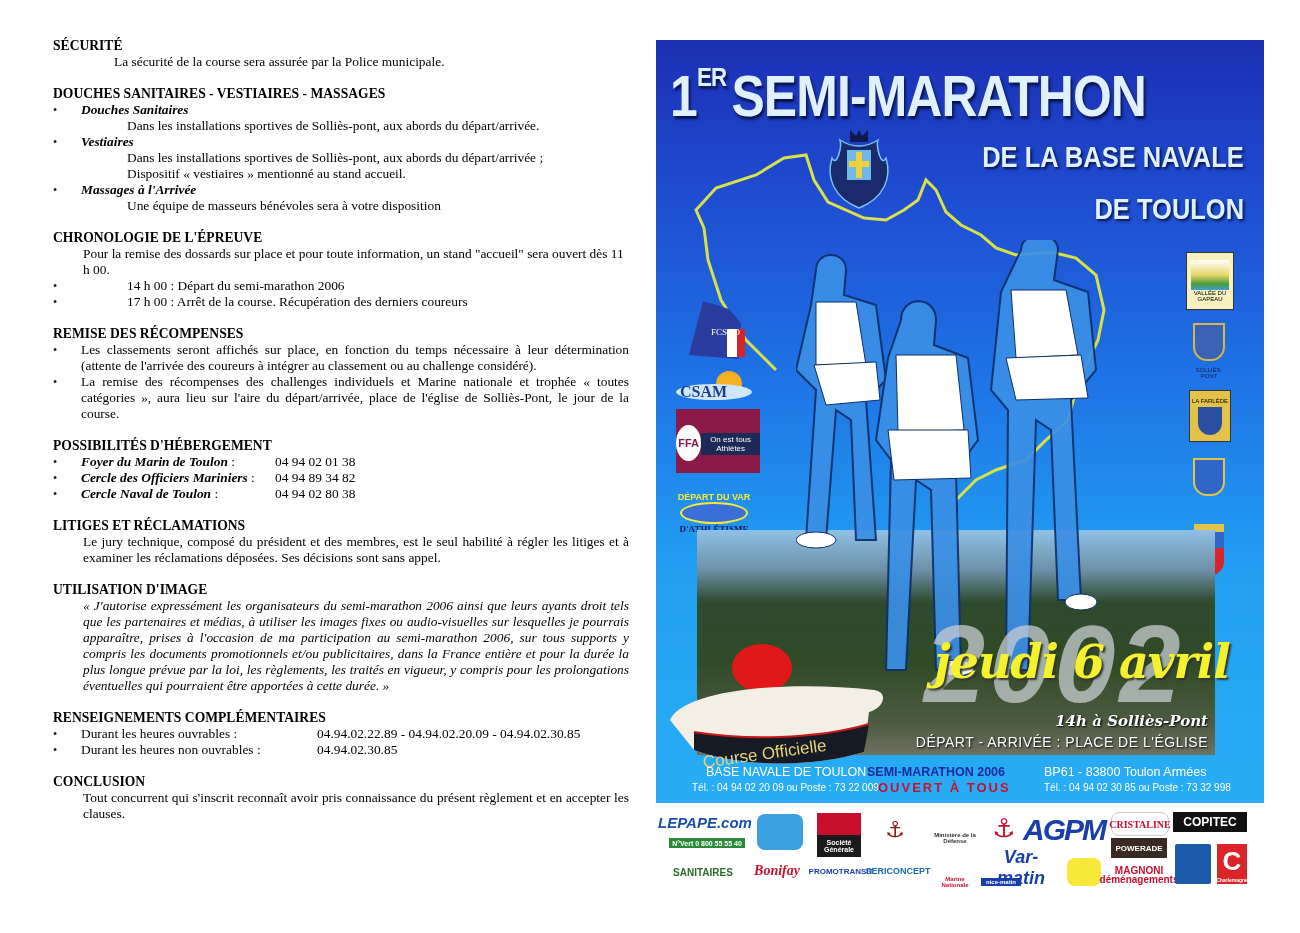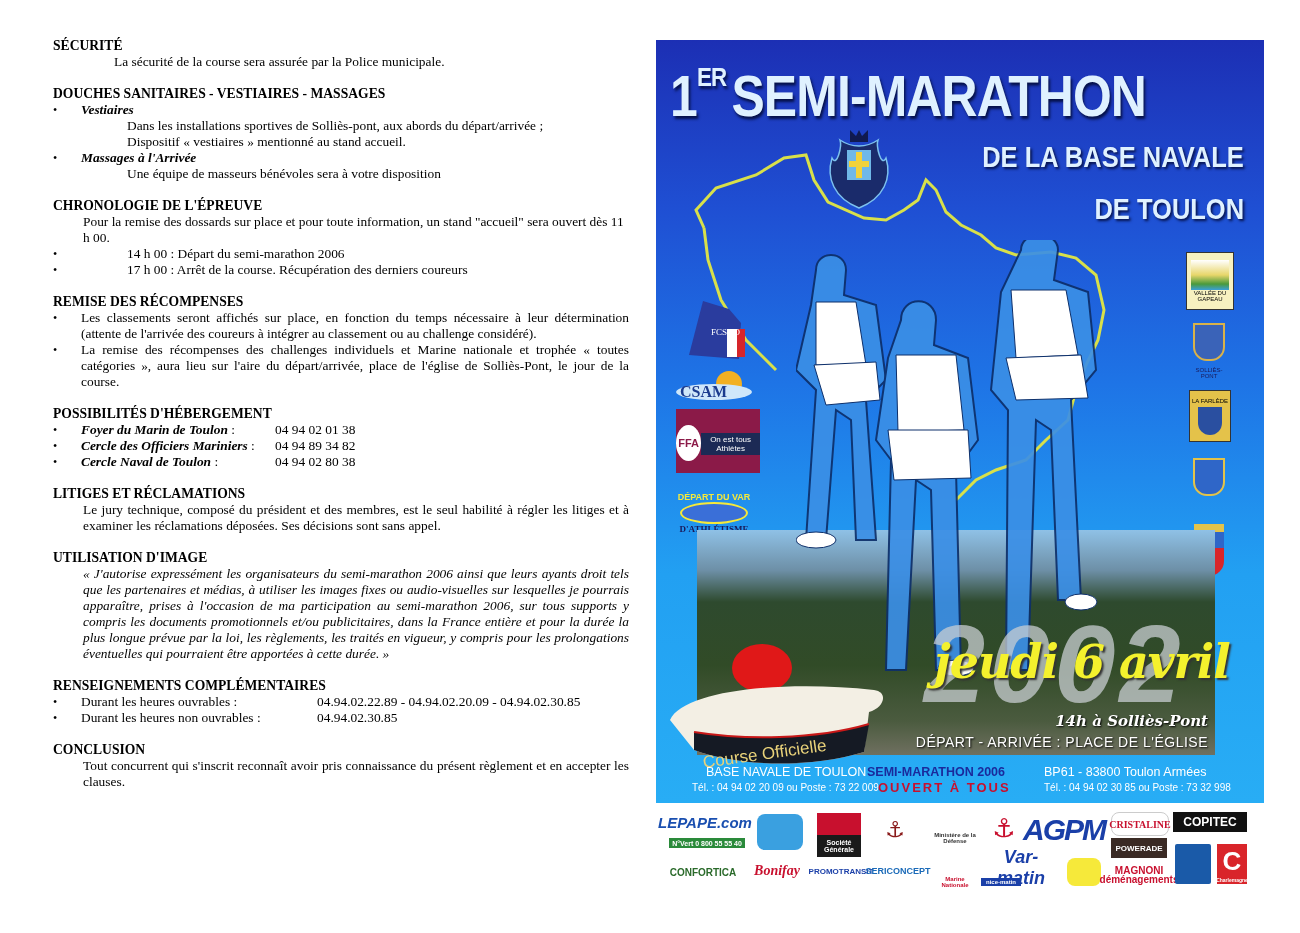--- a/index.html
+++ b/index.html
@@ -67,20 +67,24 @@
 
   <div class="sec">
     <h2>SÉCURITÉ</h2>
     <div class="indent1">La sécurité de la course sera assurée par la Police municipale.</div>
   </div>
 
   <div class="sec">
     <h2>DOUCHES  SANITAIRES  - VESTIAIRES  - MASSAGES</h2>
     <ul>
       <li>
+        <span class="it">Douches  Sanitaires</span>
+        <span class="sub">Dans les installations sportives de Solliès-pont, aux abords du départ/arrivée.</span>
+      </li>
+      <li>
         <span class="it">Vestiaires</span>
         <span class="sub">Dans les installations sportives de Solliès-pont, aux abords du départ/arrivée ;</span>
         <span class="sub">Dispositif « vestiaires » mentionné au stand accueil.</span>
       </li>
       <li>
         <span class="it">Massages à l'Arrivée</span>
         <span class="sub">Une équipe de masseurs bénévoles sera à votre disposition</span>
       </li>
     </ul>
   </div>
@@ -278,21 +282,21 @@
   <div class="sp" style="left:152px; top:5px; width:44px; height:44px; background:#c8102e; color:#fff; font-size:7px; flex-direction:column;">
     <div style="background:#1a1a1a;width:100%;height:50%;display:flex;align-items:center;justify-content:center;margin-top:auto;">Société Générale</div>
   </div>
   <div class="sp" style="left:204px; top:6px; width:52px; height:32px; color:#8a1a1a; font-size:22px;">⚓</div>
   <div class="sp" style="left:264px; top:6px; width:52px; height:30px; color:#333; font-size:6px; align-items:flex-end;">Ministère de la Défense</div>
   <div class="sp" style="left:322px; top:2px; width:34px; height:36px; color:#c8102e; font-size:26px;">⚓</div>
   <div class="sp" style="left:362px; top:4px; width:74px; height:36px; color:#1a3fa8; font-size:30px; font-style:italic; letter-spacing:-2px;">AGPM</div>
   <div class="sp" style="left:446px; top:4px; width:56px; height:22px; color:#c8102e; font-size:10px; font-family:'Liberation Serif',serif; border:1px solid #ccc; border-radius:8px;">CRISTALINE</div>
   <div class="sp" style="left:508px; top:4px; width:74px; height:20px; background:#111; color:#fff; font-size:12px;">COPITEC</div>
 
-  <div class="sp" style="left:2px; top:56px; width:72px; height:16px; color:#2a6a2a; font-size:10px;">CONFORTICA</div>
+  <div class="sp" style="left:2px; top:56px; width:72px; height:16px; color:#2a6a2a; font-size:10px;">SANITAIRES</div>
   <div class="sp" style="left:86px; top:52px; width:52px; height:22px; color:#c8102e; font-size:14px; font-style:italic; font-family:'Liberation Serif',serif;">Bonifay</div>
   <div class="sp" style="left:148px; top:56px; width:56px; height:14px; color:#1a3fa8; font-size:8px;">PROMOTRANSIT</div>
   <div class="sp" style="left:204px; top:56px; width:58px; height:14px; color:#1a6ab8; font-size:9px;">SERICONCEPT</div>
   <div class="sp" style="left:270px; top:50px; width:40px; height:30px; color:#c8102e; font-size:6px; align-items:flex-end;">Marine Nationale</div>
   <div class="sp" style="left:316px; top:50px; width:80px; height:20px; color:#1a3fa8; font-size:18px; font-style:italic;">Var-matin</div>
   <div class="sp" style="left:316px; top:70px; width:40px; height:8px; color:#fff; background:#1a3fa8; font-size:6px;">nice-matin</div>
   <div class="sp" style="left:402px; top:50px; width:34px; height:28px; background:#f6e93a; border-radius:8px;"></div>
   <div class="sp" style="left:446px; top:30px; width:56px; height:20px; background:#3a2a24; color:#fff; font-size:8px;">POWERADE</div>
   <div class="sp" style="left:446px; top:56px; width:56px; height:22px; color:#c8102e; font-size:10px; line-height:9px;">MAGNONI déménagements</div>
   <div class="sp" style="left:510px; top:36px; width:36px; height:40px; background:#1a5aa8; border-radius:2px;"></div>

